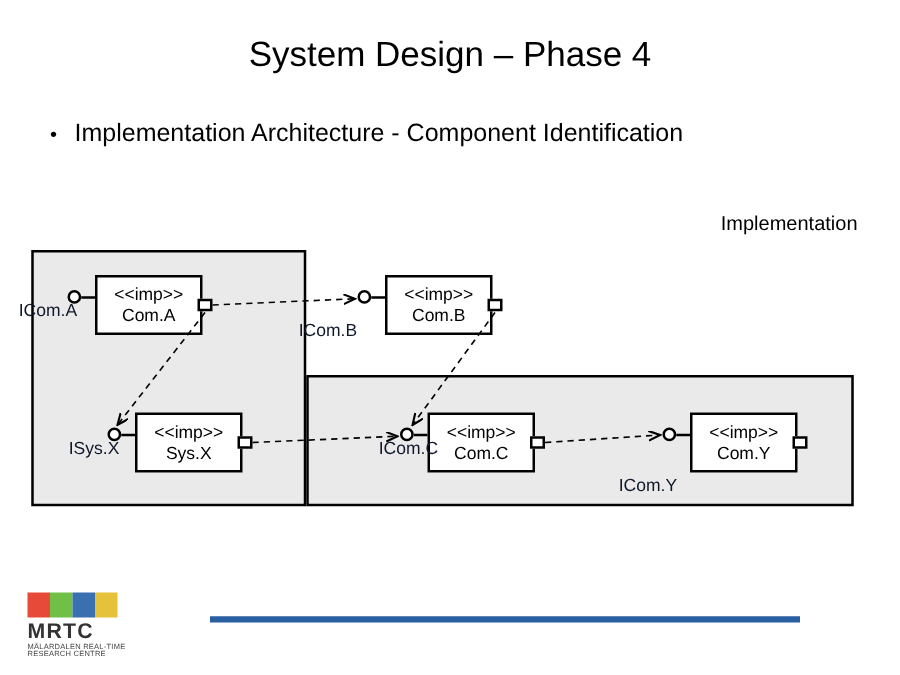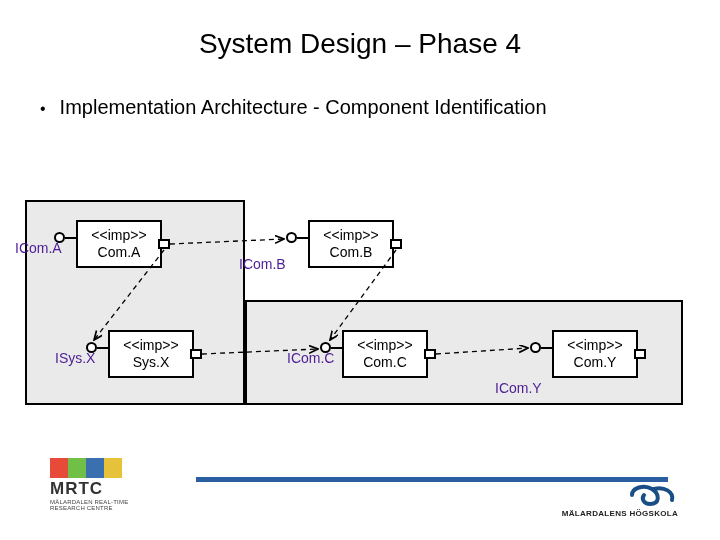--- a/index.html
+++ b/index.html
@@ -58,21 +58,21 @@
   .port {
     position: absolute;
     width: 12px;
     height: 10px;
     background: #fff;
     border: 2px solid #000;
   }
   .intf-label {
     position: absolute;
     font-size: 14px;
-    color: #4c1d95;
+    color: #0f172a;
     white-space: nowrap;
   }
   .lolli {
     position: absolute;
     width: 11px;
     height: 11px;
     border: 2px solid #000;
     border-radius: 50%;
     background: #fff;
   }
@@ -83,25 +83,24 @@
   .arch-label {
     position: absolute;
     right: 34px;
     top: 0px;
     font-size: 16px;
     text-align: left;
     line-height: 1.25;
   }
   .footer {
     position: absolute;
-    bottom: 16px;
+    bottom: 0;
     left: 0;
     width: 680px;
     height: 70px;
-    margin-left: 28px;
   }
   .mrtc {
     position: absolute;
     left: 22px;
     bottom: 12px;
     width: 140px;
   }
   .mrtc .logo-boxes {
     display: flex;
     gap: 0;
@@ -139,20 +138,21 @@
 <h1 class="title">System Design – Phase 4</h1>
 
 <div class="bullet-row">
   <span class="dot">•</span>
   <span>Implementation Architecture - Component Identification</span>
 </div>
 
 <div class="diagram">
 
   <div class="arch-label">
+    <div>Implementation</div>
   </div>
 
   <div class="outer-box" style="left:25px; top:30px; width:220px; height:205px;"></div>
 
   <div class="outer-box" style="left:245px; top:130px; width:438px; height:105px;"></div>
 
   <div class="comp" style="left:76px; top:50px; width:86px; height:48px;">
     <div>&lt;&lt;imp&gt;&gt;</div>
     <div>Com.A</div>
   </div>
@@ -179,21 +179,21 @@
   <div class="lolli-stem" style="left:97px; top:177px; width:11px; height:2px;"></div>
   <div class="intf-label" style="left:55px; top:180px;">ISys.X</div>
 
   <div class="comp" style="left:342px; top:160px; width:86px; height:48px;">
     <div>&lt;&lt;imp&gt;&gt;</div>
     <div>Com.C</div>
   </div>
   <div class="port" style="left:424px; top:179px;"></div>
   <div class="lolli" style="left:320px; top:172px;"></div>
   <div class="lolli-stem" style="left:331px; top:177px; width:11px; height:2px;"></div>
-  <div class="intf-label" style="left:287px; top:180px;">ICom.C</div>
+  <div class="intf-label" style="left:303px; top:180px;">ICom.C</div>
 
   <div class="comp" style="left:552px; top:160px; width:86px; height:48px;">
     <div>&lt;&lt;imp&gt;&gt;</div>
     <div>Com.Y</div>
   </div>
   <div class="port" style="left:634px; top:179px;"></div>
   <div class="lolli" style="left:530px; top:172px;"></div>
   <div class="lolli-stem" style="left:541px; top:177px; width:11px; height:2px;"></div>
   <div class="intf-label" style="left:495px; top:180px;margin-top:30px;">ICom.Y</div>
 
@@ -223,20 +223,13 @@
     <div class="logo-boxes">
       <div class="b b1"></div>
       <div class="b b2"></div>
       <div class="b b3"></div>
       <div class="b b4"></div>
     </div>
     <div class="txt">MRTC</div>
     <div class="sub">MÄLARDALEN REAL-TIME</div>
     <div class="sub">RESEARCH CENTRE</div>
   </div>
-  <div class="mdh">
-    <svg width="54" height="26" viewBox="0 0 54 26">
-      <path d="M8 13 C8 6, 20 2, 28 7 C36 12, 36 22, 26 22 C20 22, 17 17, 20 13" fill="none" stroke="#1a4e86" stroke-width="4" stroke-linecap="round"></path>
-      <path d="M30 7 C40 4, 50 10, 48 18" fill="none" stroke="#1a4e86" stroke-width="4" stroke-linecap="round"></path>
-    </svg>
-    <div class="cap">MÄLARDALENS HÖGSKOLA</div>
-  </div>
 </div>
 
 </body></html>

